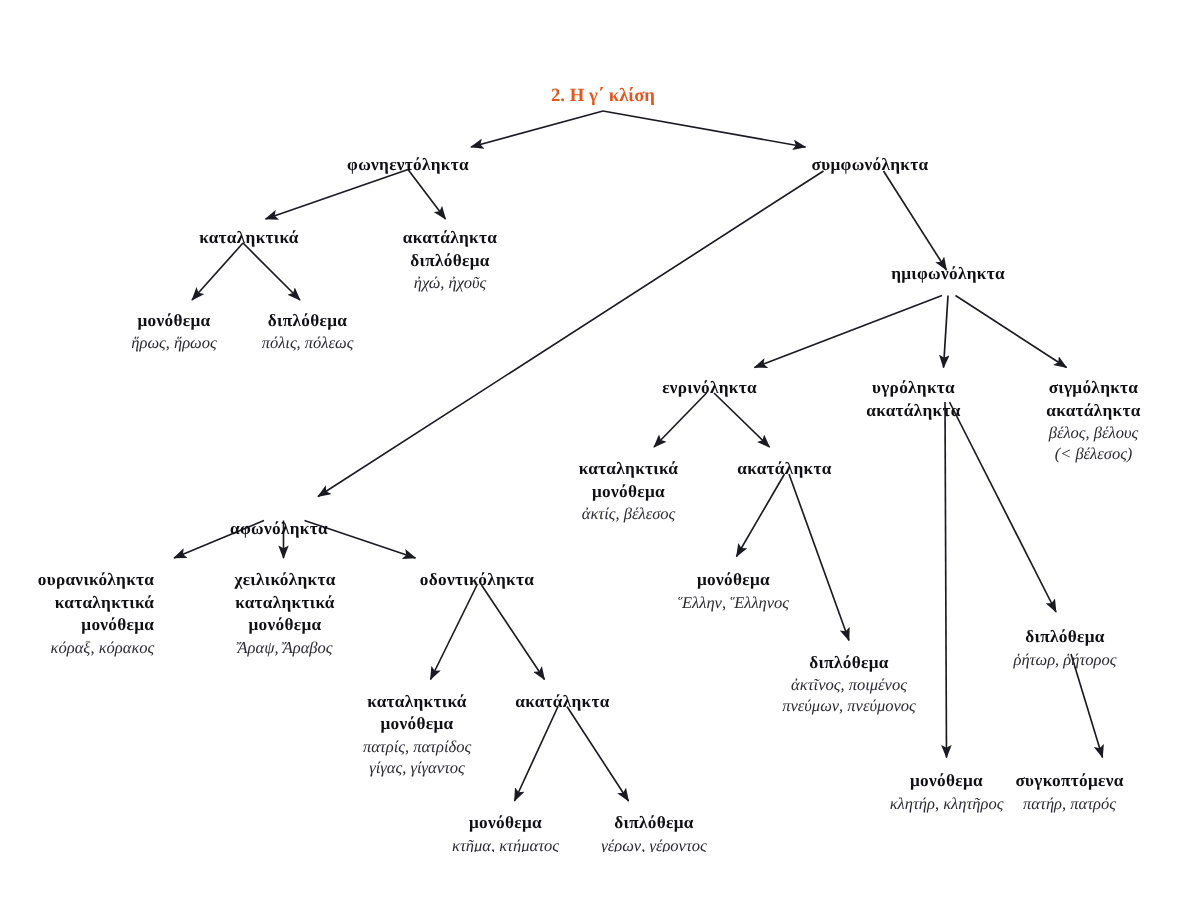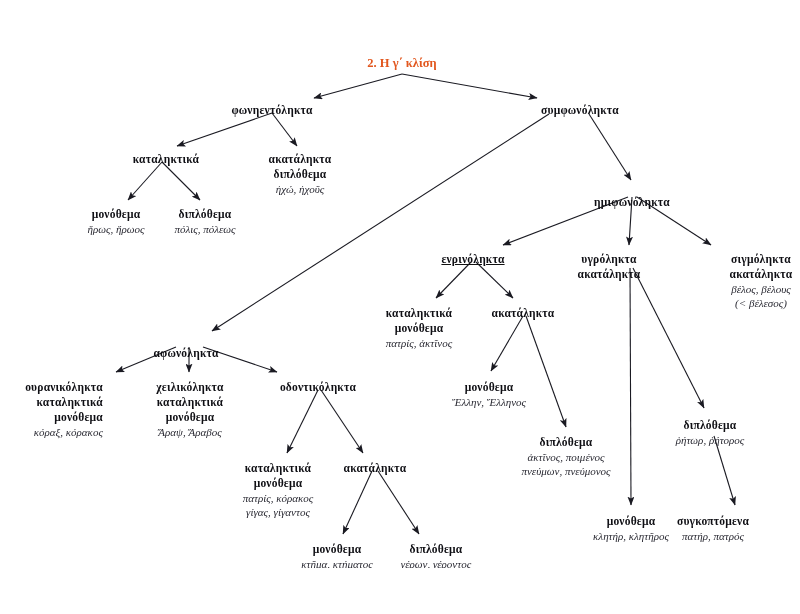--- a/index.html
+++ b/index.html
@@ -109,21 +109,21 @@
         <div class="ex">ἠχώ, ἠχοῦς</div>
       </div>
       <div class="node" style="left: 116px; top: 207px;">
         <div class="hd">μονόθεμα</div>
         <div class="ex">ἥρως, ἥρωος</div>
       </div>
       <div class="node" style="left: 205px; top: 207px;">
         <div class="hd">διπλόθεμα</div>
         <div class="ex">πόλις, πόλεως</div>
       </div>
-      <div class="node" style="left: 632px; top: 195px;">
+      <div class="node" style="left: 632px; top: 176px;">
         <div class="hd">ημιφωνόληκτα</div>
       </div>
       <div class="node" style="left: 186px; top: 346px;">
         <div class="hd">αφωνόληκτα</div>
       </div>
       <div class="node" style="left: 64px; top: 380px; text-align: right;">
         <div class="hd">ουρανικόληκτα</div>
         <div class="hd">καταληκτικά</div>
         <div class="hd">μονόθεμα</div>
         <div class="ex">κόραξ, κόρακος</div>
@@ -133,51 +133,51 @@
         <div class="hd">καταληκτικά</div>
         <div class="hd">μονόθεμα</div>
         <div class="ex">Ἄραψ, Ἄραβος</div>
       </div>
       <div class="node" style="left: 318px; top: 380px;">
         <div class="hd">οδοντικόληκτα</div>
       </div>
       <div class="node" style="left: 278px; top: 461px;">
         <div class="hd">καταληκτικά</div>
         <div class="hd">μονόθεμα</div>
-        <div class="ex">πατρίς, κόρακος</div>
+        <div class="ex">πατρίς, πατρίδος</div>
         <div class="ex">γίγας, γίγαντος</div>
       </div>
       <div class="node" style="left: 375px; top: 461px;">
         <div class="hd">ακατάληκτα</div>
       </div>
       <div class="node" style="left: 337px; top: 542px;">
         <div class="hd">μονόθεμα</div>
         <div class="ex">κτῆμα, κτήματος</div>
       </div>
       <div class="node" style="left: 436px; top: 542px;">
         <div class="hd">διπλόθεμα</div>
         <div class="ex">γέρων, γέροντος</div>
       </div>
-      <div class="node" style="left: 473px; top: 252px; text-decoration: underline;">
+      <div class="node" style="left: 473px; top: 252px;">
         <div class="hd">ενρινόληκτα</div>
       </div>
       <div class="node" style="left: 609px; top: 252px;">
         <div class="hd">υγρόληκτα</div>
         <div class="hd">ακατάληκτα</div>
       </div>
-      <div class="node" style="left: 729px; top: 252px; margin-left: 32px;">
+      <div class="node" style="left: 729px; top: 252px;">
         <div class="hd">σιγμόληκτα</div>
         <div class="hd">ακατάληκτα</div>
         <div class="ex">βέλος, βέλους</div>
         <div class="ex">(&lt; βέλεσος)</div>
       </div>
       <div class="node" style="left: 419px; top: 306px;">
         <div class="hd">καταληκτικά</div>
         <div class="hd">μονόθεμα</div>
-        <div class="ex">πατρίς, ἀκτῖνος</div>
+        <div class="ex">ἀκτίς, βέλεσος</div>
       </div>
       <div class="node" style="left: 523px; top: 306px;">
         <div class="hd">ακατάληκτα</div>
       </div>
       <div class="node" style="left: 489px; top: 380px;">
         <div class="hd">μονόθεμα</div>
         <div class="ex">Ἕλλην, Ἕλληνος</div>
       </div>
       <div class="node" style="left: 566px; top: 435px;">
         <div class="hd">διπλόθεμα</div>

